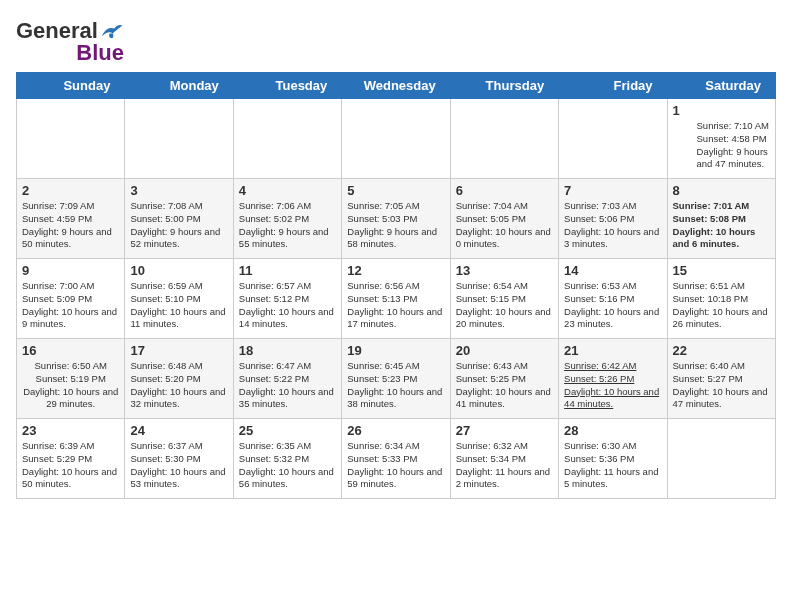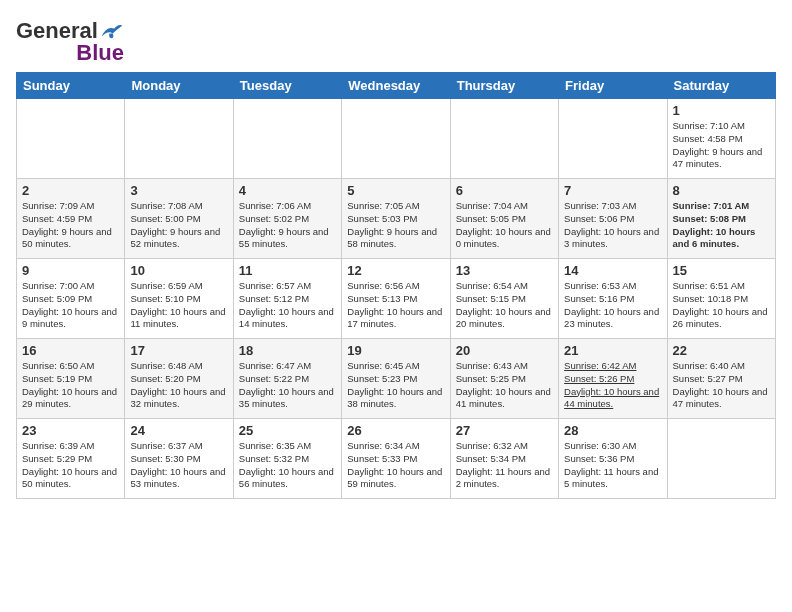--- a/index.html
+++ b/index.html
@@ -47,22 +47,22 @@
       color: #555;
     }
     .calendar {
       width: 100%;
       border-collapse: collapse;
       table-layout: fixed;
     }
     .calendar thead th {
       background-color: #2971b8;
       color: #fff;
-      text-align: left;
-      padding: 5px 6px;
+      text-align: right;
+      padding: 5px 14px;
       font-size: 13px;
       font-weight: bold;
       border: 1px solid #2971b8;
     }
     .calendar tbody td {
       border: 1px solid #ccc;
       vertical-align: top;
       padding: 4px 5px;
       height: 80px;
       background: #fff;
@@ -125,21 +125,21 @@
   <tbody id="calendar-body">
   <tr>
         <td class="empty-cell"></td>
         <td class="empty-cell"></td>
         <td class="empty-cell"></td>
         <td class="empty-cell"></td>
         <td class="empty-cell"></td>
         <td class="empty-cell"></td>
         <td>
           <span class="day-number">1</span>
-          <div class="day-info" style="white-space: pre-line;">Sunrise: 7:10 AM
+          <div class="day-info" style="white-space: pre-line; margin-left: 24px;">Sunrise: 7:10 AM
 Sunset: 4:58 PM
 Daylight: 9 hours and 47 minutes.</div>
         </td>
       </tr>
       <tr>
         <td>
           <span class="day-number">2</span>
           <div class="day-info" style="white-space: pre-line;">Sunrise: 7:09 AM
 Sunset: 4:59 PM
 Daylight: 9 hours and 50 minutes.</div>
@@ -221,21 +221,21 @@
         <td>
           <span class="day-number">15</span>
           <div class="day-info" style="white-space: pre-line;">Sunrise: 6:51 AM
 Sunset: 10:18 PM
 Daylight: 10 hours and 26 minutes.</div>
         </td>
       </tr>
       <tr>
         <td>
           <span class="day-number">16</span>
-          <div class="day-info" style="white-space: pre-line;">Sunrise: 6:50 AM
+          <div class="day-info" style="white-space: pre-line; text-align: center;">Sunrise: 6:50 AM
 Sunset: 5:19 PM
 Daylight: 10 hours and 29 minutes.</div>
         </td>
         <td>
           <span class="day-number">17</span>
           <div class="day-info" style="white-space: pre-line;">Sunrise: 6:48 AM
 Sunset: 5:20 PM
 Daylight: 10 hours and 32 minutes.</div>
         </td>
         <td>

